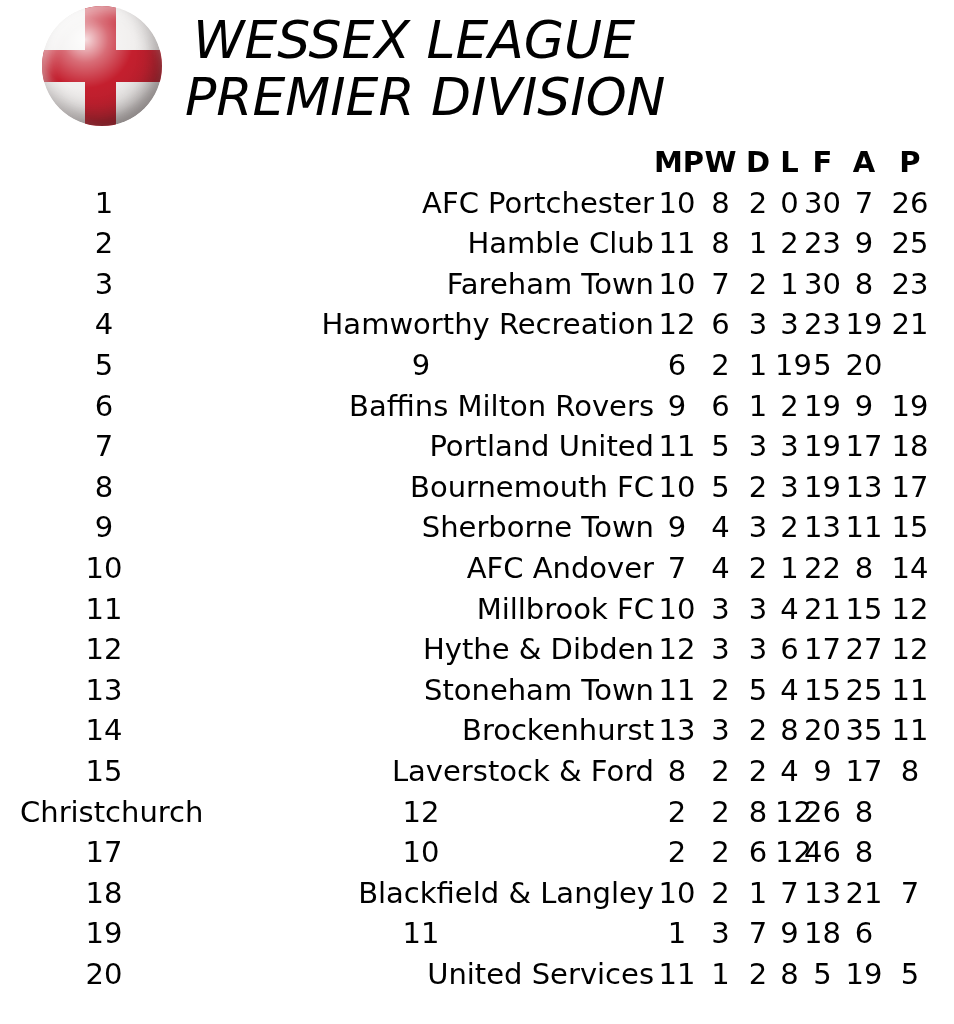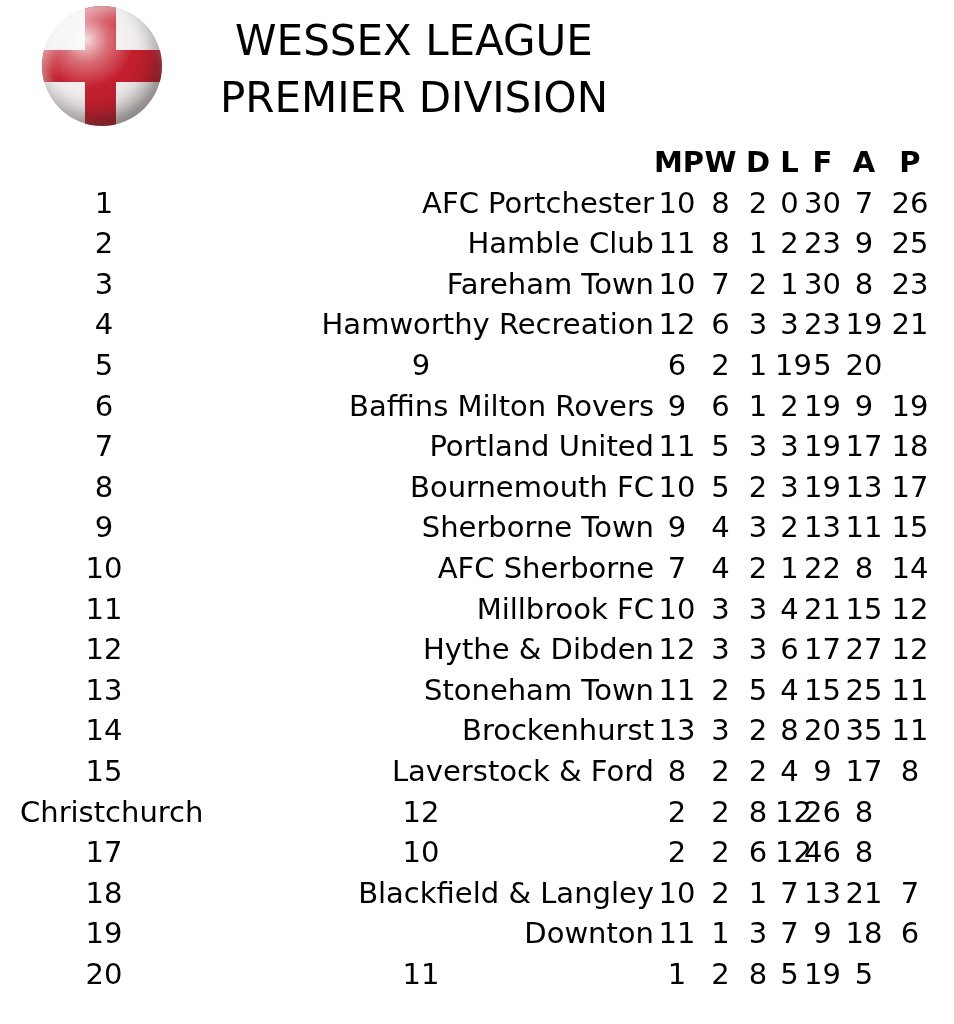--- a/index.html
+++ b/index.html
@@ -33,23 +33,24 @@
       rgba(255,255,255,0.35) 20%,
       rgba(255,255,255,0.0) 42%,
       rgba(40,35,35,0.10) 68%,
       rgba(30,25,25,0.45) 96%);
     box-shadow: inset -7px -11px 16px rgba(40,30,30,0.35),
                 inset 5px 7px 12px rgba(255,255,255,0.55);
   }
   .title-block {
     position: absolute; left: 185px; top: 12px; width: 458px;
     text-align: center;
-    font-size: 42px; line-height: 57px;
+    font-size: 52px; line-height: 57px;
     font-weight: 400; color: var(--text-color, #000);
     white-space: nowrap;
+    font-style: italic;
   }
 
   
   .league-table { margin-top: 10px; }
   .t-row {
     display: grid;
     grid-template-columns: 168px 466px 46px 41px 34px 29px 37px 46px 46px;
     padding-left: 20px;
     height: 40.6px;
     line-height: 40.6px;
@@ -186,21 +187,21 @@
           <div class="cell c-stat">9</div>
           <div class="cell c-stat">4</div>
           <div class="cell c-stat">3</div>
           <div class="cell c-stat">2</div>
           <div class="cell c-stat">13</div>
           <div class="cell c-stat">11</div>
           <div class="cell c-stat">15</div>
         </div>
         <div class="t-row">
           <div class="cell c-pos">10</div>
-          <div class="cell c-team">AFC Sherborne</div>
+          <div class="cell c-team">AFC Andover</div>
           <div class="cell c-stat">7</div>
           <div class="cell c-stat">4</div>
           <div class="cell c-stat">2</div>
           <div class="cell c-stat">1</div>
           <div class="cell c-stat">22</div>
           <div class="cell c-stat">8</div>
           <div class="cell c-stat">14</div>
         </div>
         <div class="t-row">
           <div class="cell c-pos">11</div>
@@ -283,31 +284,31 @@
           <div class="cell c-stat">10</div>
           <div class="cell c-stat">2</div>
           <div class="cell c-stat">1</div>
           <div class="cell c-stat">7</div>
           <div class="cell c-stat">13</div>
           <div class="cell c-stat">21</div>
           <div class="cell c-stat">7</div>
         </div>
         <div class="t-row">
           <div class="cell c-pos">19</div>
-          <div class="cell c-team">Downton</div>
           <div class="cell c-stat">11</div>
           <div class="cell c-stat">1</div>
           <div class="cell c-stat">3</div>
           <div class="cell c-stat">7</div>
           <div class="cell c-stat">9</div>
           <div class="cell c-stat">18</div>
           <div class="cell c-stat">6</div>
         </div>
         <div class="t-row">
           <div class="cell c-pos">20</div>
+          <div class="cell c-team">United Services</div>
           <div class="cell c-stat">11</div>
           <div class="cell c-stat">1</div>
           <div class="cell c-stat">2</div>
           <div class="cell c-stat">8</div>
           <div class="cell c-stat">5</div>
           <div class="cell c-stat">19</div>
           <div class="cell c-stat">5</div>
         </div>
       </div>
   </div>

